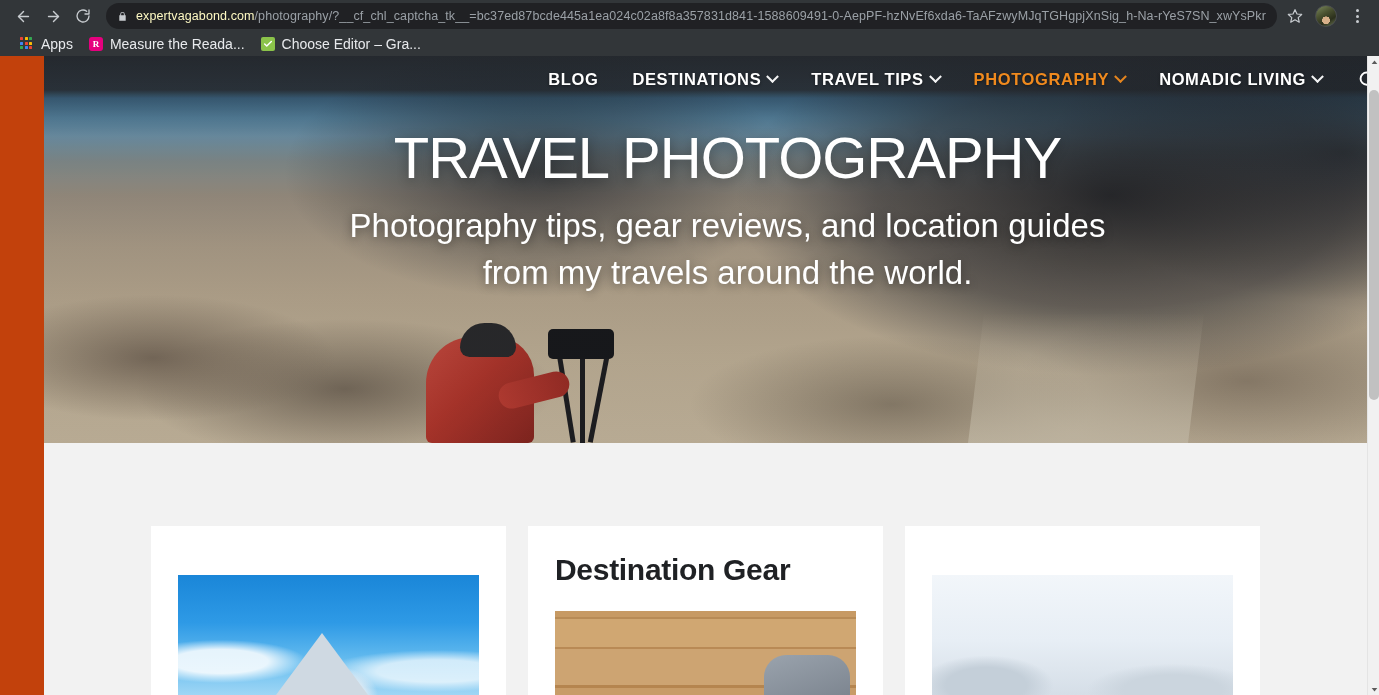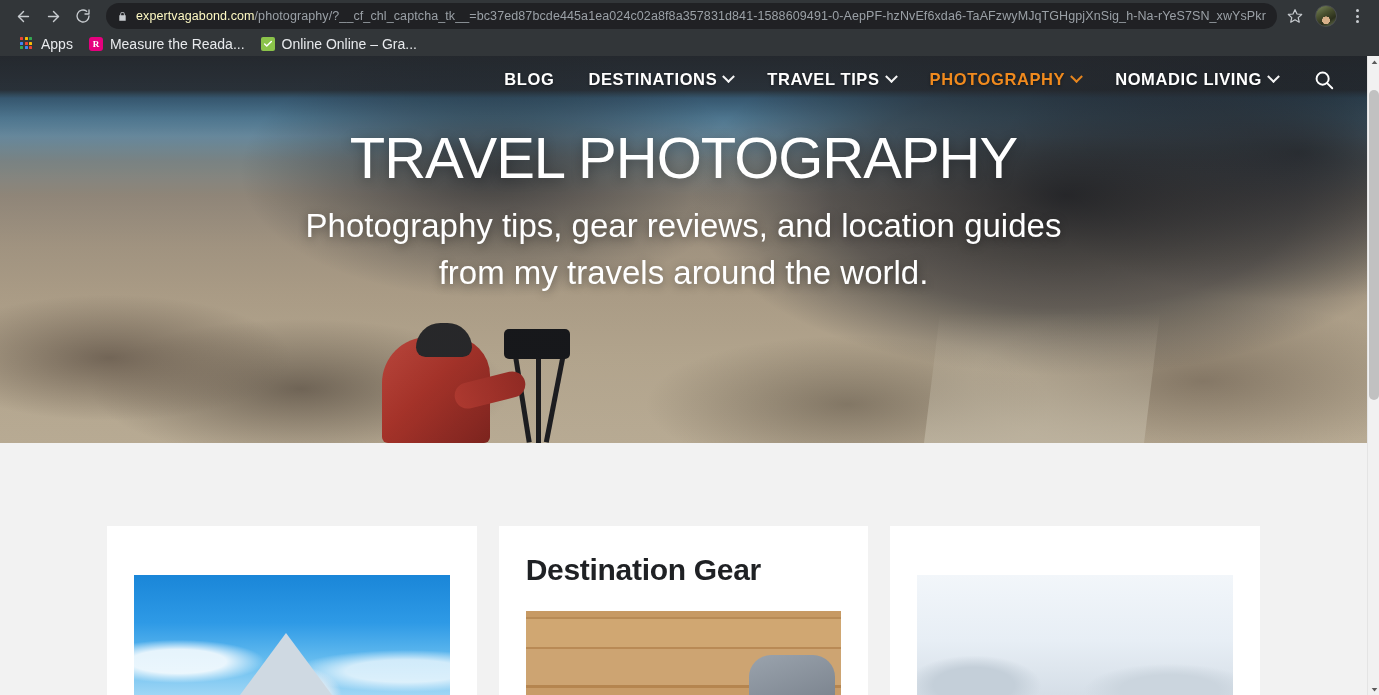--- a/index.html
+++ b/index.html
@@ -142,21 +142,22 @@
     width: 1379px;
     height: 639px;
     background: #f2f2f2;
     overflow: hidden;
   }
   .page {
     width: 1367px;
     height: 639px;
     position: relative;
     overflow: hidden;
-    background: #fef9c3;
+    background: #c2410c;
+    padding-left: 44px;
   }
 
   
   .hero {
     position: relative;
     width: 1367px;
     height: 387px;
     overflow: hidden;
     background: #9b8771;
   }
@@ -486,21 +487,21 @@
     </div>
 
     <div class="bk-item">
       <span class="bk-ico">
         <span class="ico-check">
             <svg width="10" height="10" viewBox="0 0 24 24" fill="none" stroke="#ffffff" stroke-width="3.5" stroke-linecap="round" stroke-linejoin="round">
               <polyline points="20 6 9 17 4 12"></polyline>
             </svg>
           </span>
       </span>
-      <span class="bk-label">Online Online – Gra...</span>
+      <span class="bk-label">Choose Editor – Gra...</span>
     </div>
   </div>
 </div>
 
 <div class="viewport">
   <div class="page">
 
     <section class="hero">
       <div class="hero-photo">
         <div class="photographer">

